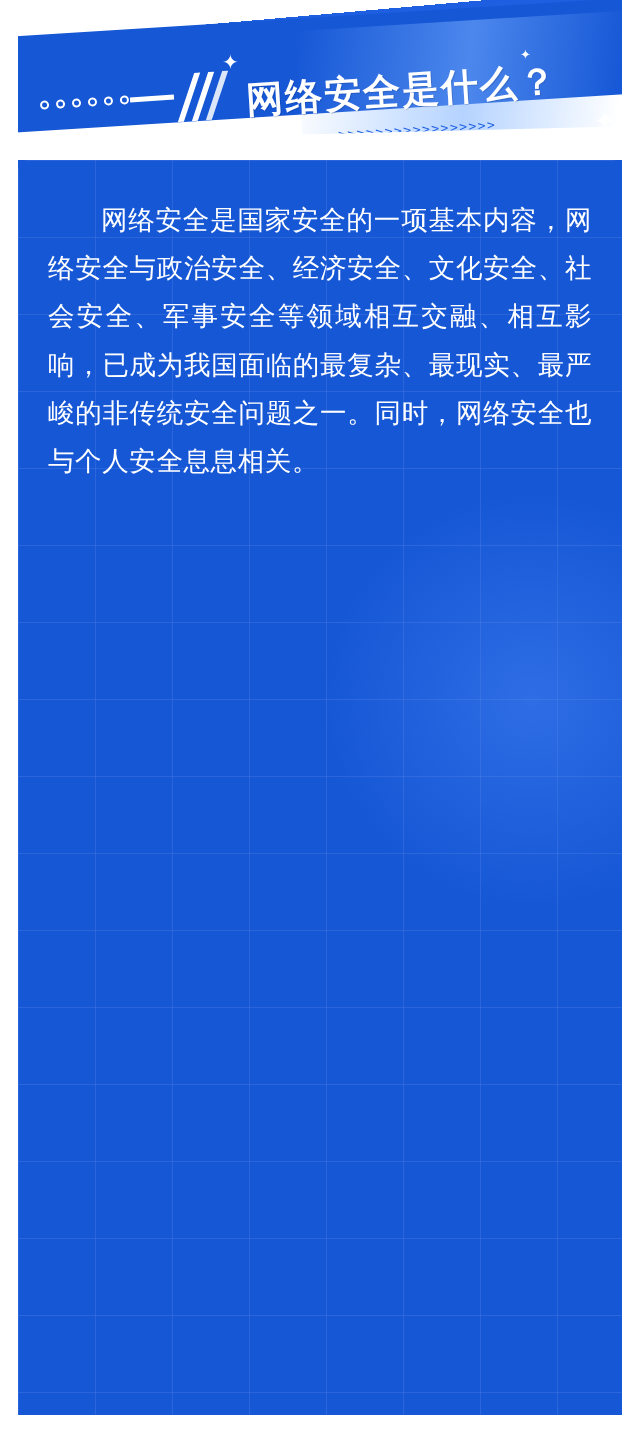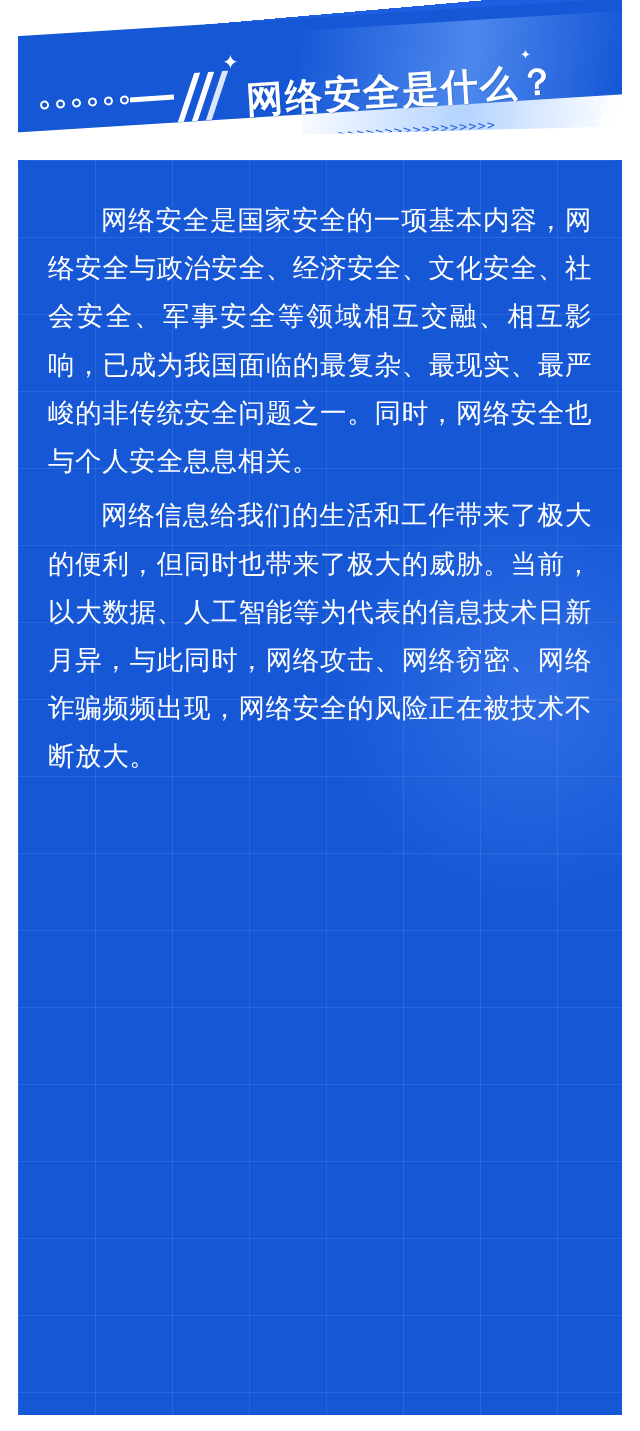--- a/index.html
+++ b/index.html
@@ -238,18 +238,17 @@
 
     <div class="hdr-white-bottom"></div>
   </div>
 
   <div class="content">
     <div class="grid-lines"></div>
     <div class="glow"></div>
 
     <div class="article">
       <p>网络安全是国家安全的一项基本内容，网络安全与政治安全、经济安全、文化安全、社会安全、军事安全等领域相互交融、相互影响，已成为我国面临的最复杂、最现实、最严峻的非传统安全问题之一。同时，网络安全也与个人安全息息相关。</p>
-      <p>网络信息给我们的生活和工作带来了极大的便利，但同时也带来了极大的威胁。当前，以大数据、人工智能等为代表的信息技术日新月异，与此同时，网络攻击、网络窃密、网络诈骗频频出现，网络安全的风险正在被技术不断放大。</p>
     </div>
   </div>
 
   <div class="footer-white"></div>
 </div>
 
 </body></html>

